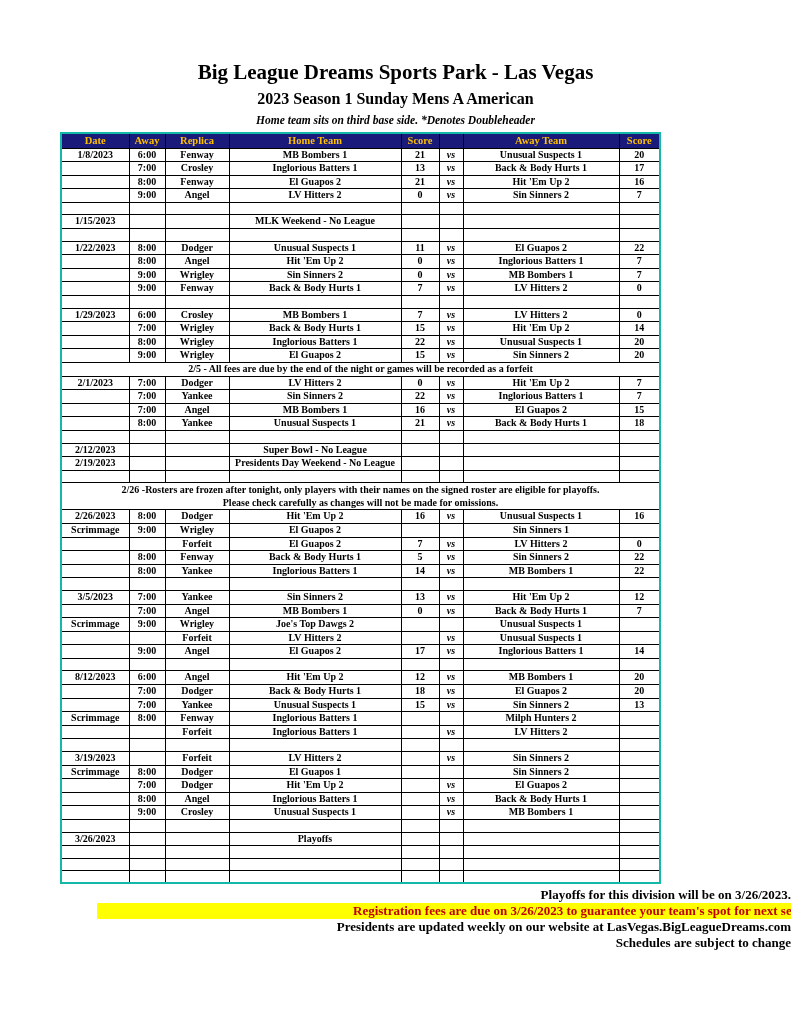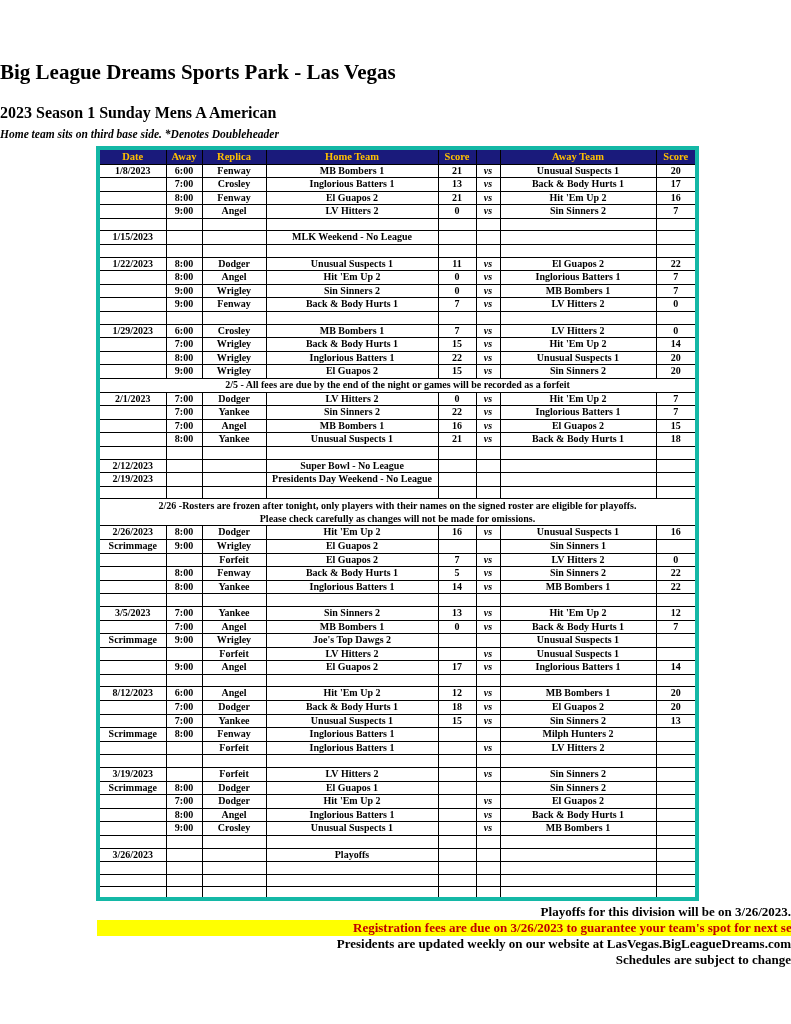--- a/index.html
+++ b/index.html
@@ -1,28 +1,28 @@
 <!DOCTYPE html>
 <html style="--navy: #1a1a7b; --gold: #FFC000; --highlight: #FFFF00; --gray: #C0C0C0; --red: #FF0000; --forfeit_blue: #00B0F0; --muted_label: #808080; --footer_red: #C00000;"><head>
 <meta charset="utf-8">
 <style>
   * { margin:0; padding:0; box-sizing:border-box; }
   html,body { background:#fff; }
   .page {
     width:791px; height:1024px; background:#ffffff; overflow:hidden;
     font-family:"Liberation Serif", serif; position:relative;
   }
-  .titleblock { padding-top:60px; }
+  .titleblock { padding-top:60px; text-align:center; }
   .title { font-size:21px; font-weight:bold; line-height:25px; color:#000; }
-  .subtitle { font-size:16px; font-weight:bold; line-height:20px; margin-top:18px; color:#000; }
+  .subtitle { font-size:16px; font-weight:bold; line-height:20px; margin-top:4px; color:#000; }
   .note { font-size:11.5px; font-weight:bold; font-style:italic; line-height:14px; margin-top:4px; margin-bottom:5px; color:#000; }
 
   table.sched {
-    margin-left:96px; width:599px; border-collapse:collapse;
-    border:4px solid #14b8a6; table-layout:fixed;
+    margin-left:60px; width:599px; border-collapse:collapse;
+    border:2px solid #14b8a6; table-layout:fixed;
   }
   table.sched td {
     border:1px solid #000; height:12.6px; line-height:12.6px;
     font-size:10px; font-weight:bold; text-align:center;
     white-space:nowrap; overflow:visible; padding:0; color:#000;
     background:#fff;
   }
   tr.r-header td { background:var(--navy); color:var(--gold); height:13.5px; line-height:13.5px; font-size:10.5px; }
   td.navy { background:var(--navy); }
   td.hl { background:var(--highlight); }

